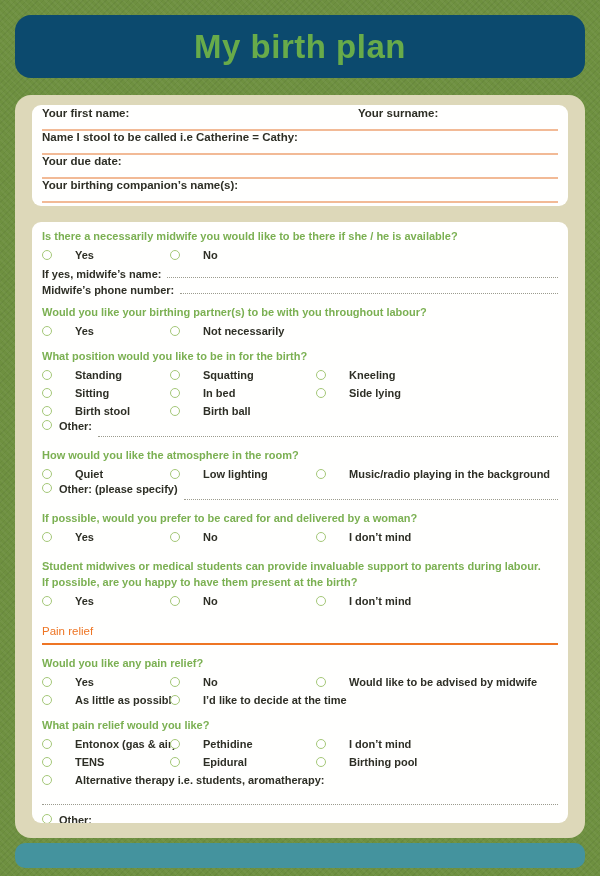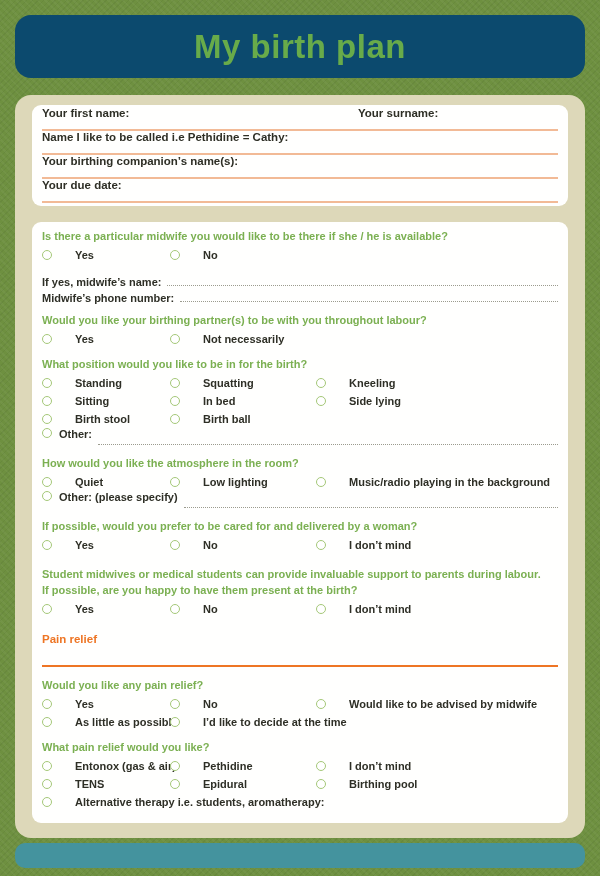--- a/index.html
+++ b/index.html
@@ -59,29 +59,29 @@
   .radio {
     width: 10px; height: 10px; flex: 0 0 auto;
     border: 1.5px solid #a5c878; border-radius: 50%;
     background: #fff; margin-right: 7px;
   }
   .olabel { font-size: 11px; font-weight: bold; color: #2e2f26; white-space: nowrap; }
 
   .frow { display: flex; align-items: flex-end; margin: 3px 0 4px; }
   .flabel { font-size: 11px; font-weight: bold; color: #2e2f26; white-space: nowrap; }
   .dotline { flex: 1; border-bottom: 1px dotted #9b9b8e; margin: 0 0 2px 6px; height: 10px; }
-  .mt6 { margin-top: 12px; }
+  .mt6 { margin-top: 4px; }
 
   .other-row { display: flex; align-items: flex-start; height: 19px; }
   .other-row .dotline { align-self: flex-end; }
 
   .section-heading {
-    color: #ee7524; font-size: 11.5px; font-weight: bold;
+    color: #ee7524; font-size: 11.5px; font-weight: normal;
     border-bottom: 2px solid #ee7524;
-    padding-bottom: 20px; margin: 15px 0 11px;
+    padding-bottom: 6px; margin: 15px 0 11px;
   }
   .sep-dotted { border-bottom: 1px dotted #9b9b8e; margin: 15px 0 9px; }
   .other-last { margin-top: 9px; }
 
   .footer-bar {
     position: absolute; left: 15px; top: 843px; width: 570px; height: 25px;
     background: #44939e; border-radius: 10px;
   }
 </style>
 </head>
@@ -98,36 +98,36 @@
       <span class="ncell fixed">
         <span class="nlabel">Your first name:</span>
         <span class="wline"></span>
       </span>
       <span class="ncell">
         <span class="nlabel">Your surname:</span>
         <span class="wline"></span>
       </span>
     </div>
     <div class="nrow">
-      <span class="nlabel">Name I like to be called i.e Pethidine = Cathy:</span>
+      <span class="nlabel">Name I stool to be called i.e Catherine = Cathy:</span>
+      <span class="wline"></span>
+    </div>
+    <div class="nrow">
+      <span class="nlabel">Your due date:</span>
       <span class="wline"></span>
     </div>
     <div class="nrow">
       <span class="nlabel">Your birthing companion’s name(s):</span>
       <span class="wline"></span>
     </div>
-    <div class="nrow">
-      <span class="nlabel">Your due date:</span>
-      <span class="wline"></span>
-    </div>
   </div>
 
   <div class="card-white card2">
 
-    <div class="q first">Is there a particular midwife you would like to be there if she / he is available?</div>
+    <div class="q first">Is there a necessarily midwife you would like to be there if she / he is available?</div>
     <div class="grid3">
       <div class="opt">
         <span class="radio"></span>
         <span class="olabel">Yes</span>
       </div>
       <div class="opt">
         <span class="radio"></span>
         <span class="olabel">No</span>
       </div>
     </div>

